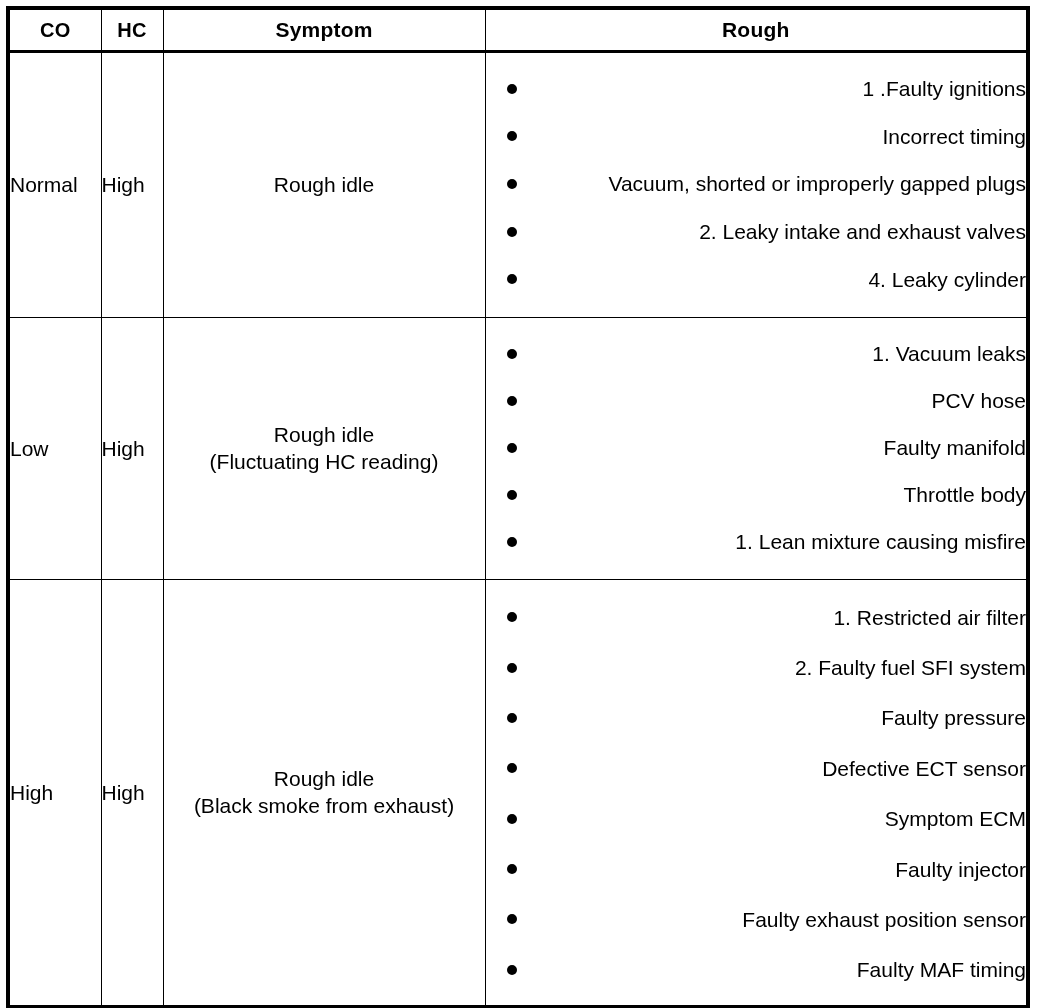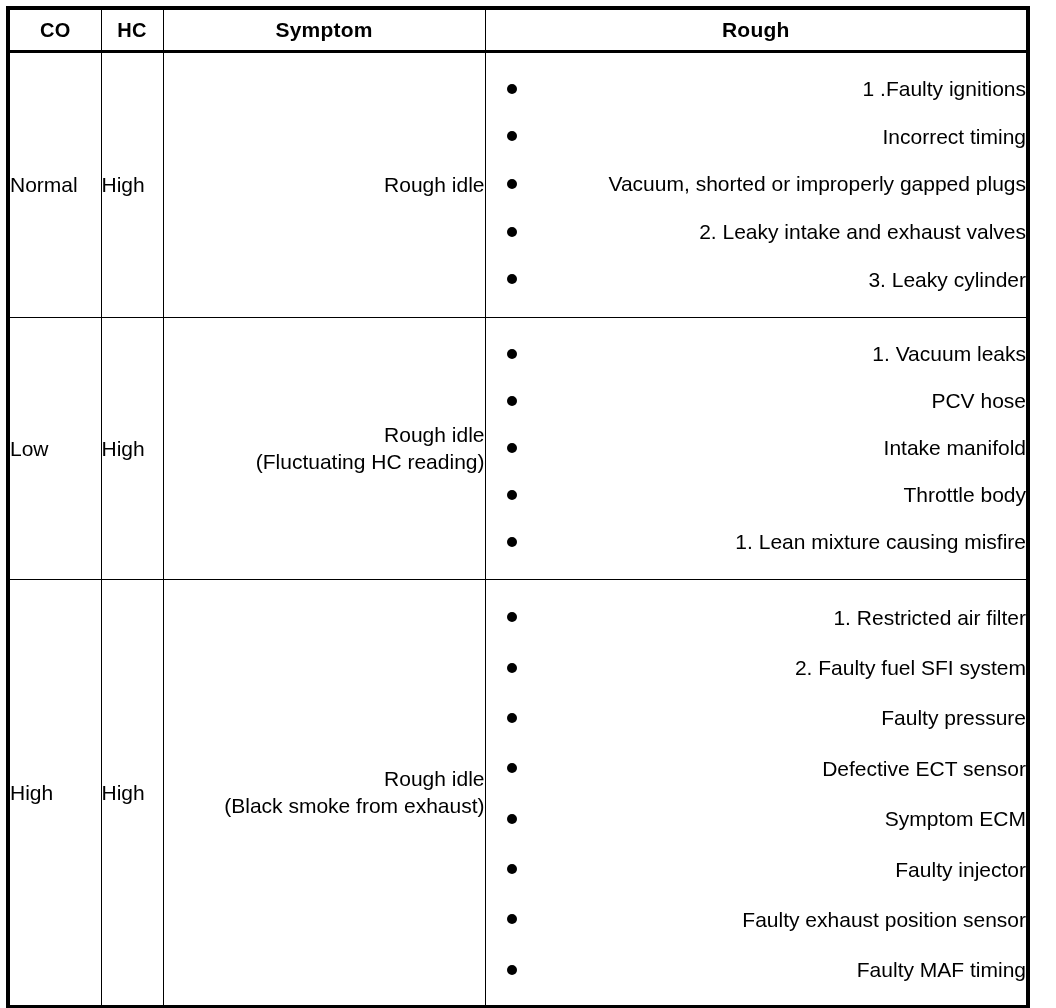--- a/index.html
+++ b/index.html
@@ -63,21 +63,21 @@
   }
 
   
   td.cell-co, td.cell-hc {
     font-size: 21px;
     text-align: left;
     padding-left: 7px;
   }
   td.cell-symptom {
     font-size: 21px;
-    text-align: right;
+    text-align: center;
     padding-left: 8px;
     line-height: 1.28;
   }
   td.cell-symptom .sym-line { display: block; white-space: nowrap; }
 
   td.cell-causes {
     padding: 0;
     vertical-align: top;
   }
 
@@ -146,37 +146,37 @@
         <td class="cell-hc">High</td>
         <td class="cell-symptom">
           <span class="sym-line">Rough idle</span>
         </td>
         <td class="cell-causes">
           <ul class="causes-list">
             <li><span class="bullet"></span><span>1 .Faulty ignitions</span></li>
             <li><span class="bullet"></span><span>Incorrect timing</span></li>
             <li><span class="bullet"></span><span>Vacuum, shorted or improperly gapped plugs</span></li>
             <li><span class="bullet"></span><span>2. Leaky intake and exhaust valves</span></li>
-            <li><span class="bullet"></span><span>3. Leaky cylinder</span></li>
+            <li><span class="bullet"></span><span>4. Leaky cylinder</span></li>
           </ul>
         </td>
       </tr>
 
       <tr class="row-2">
         <td class="cell-co">Low</td>
         <td class="cell-hc">High</td>
         <td class="cell-symptom">
           <span class="sym-line">Rough idle</span>
           <span class="sym-line">(Fluctuating HC reading)</span>
         </td>
         <td class="cell-causes">
           <ul class="causes-list">
             <li><span class="bullet"></span><span>1. Vacuum leaks</span></li>
             <li><span class="bullet"></span><span>PCV hose</span></li>
-            <li><span class="bullet"></span><span>Intake manifold</span></li>
+            <li><span class="bullet"></span><span>Faulty manifold</span></li>
             <li><span class="bullet"></span><span>Throttle body</span></li>
             <li><span class="bullet"></span><span>1. Lean mixture causing misfire</span></li>
           </ul>
         </td>
       </tr>
 
       <tr class="row-3">
         <td class="cell-co">High</td>
         <td class="cell-hc">High</td>
         <td class="cell-symptom">

